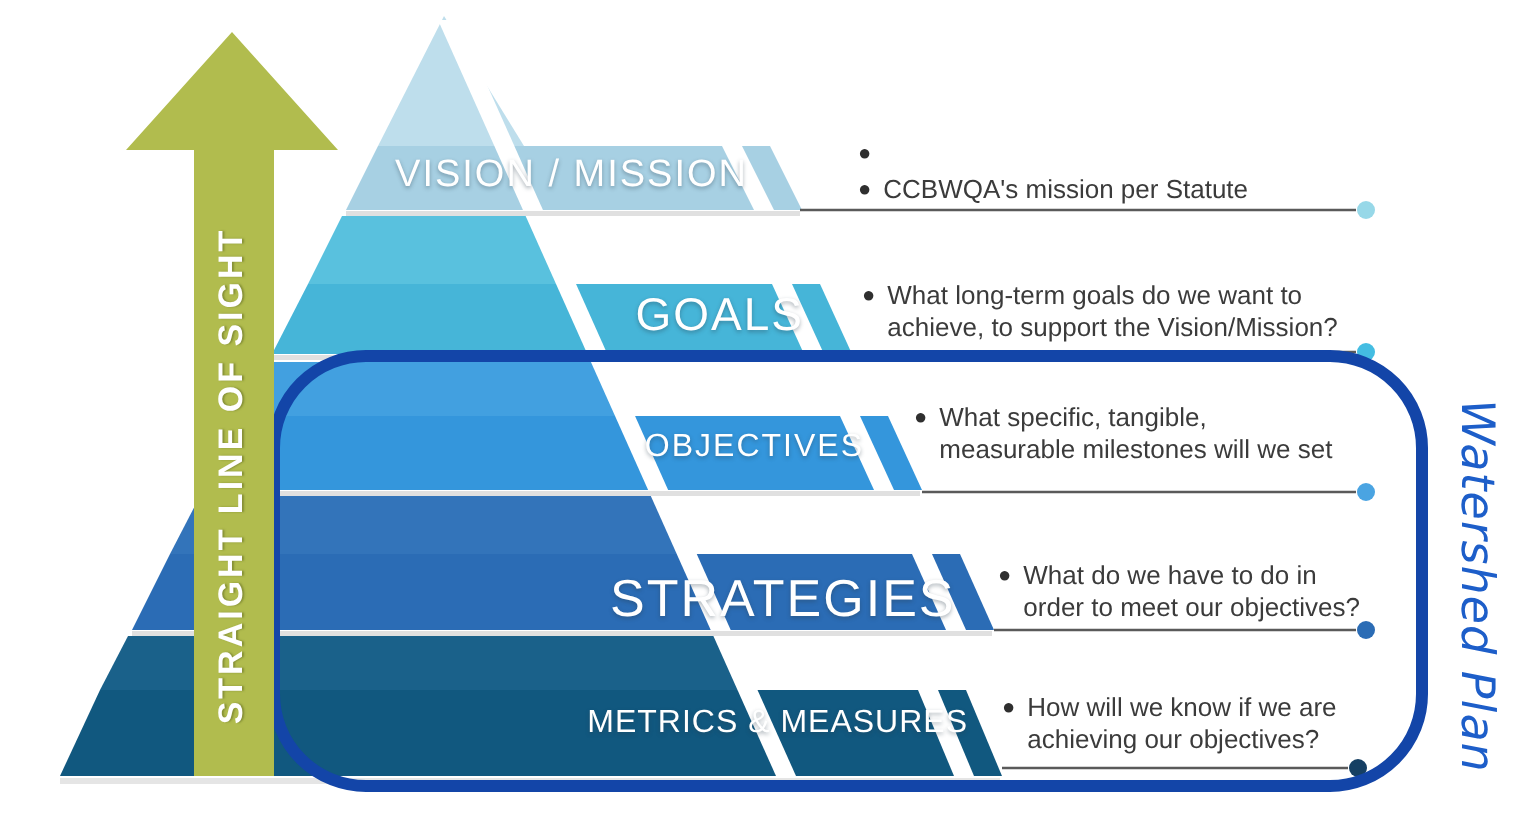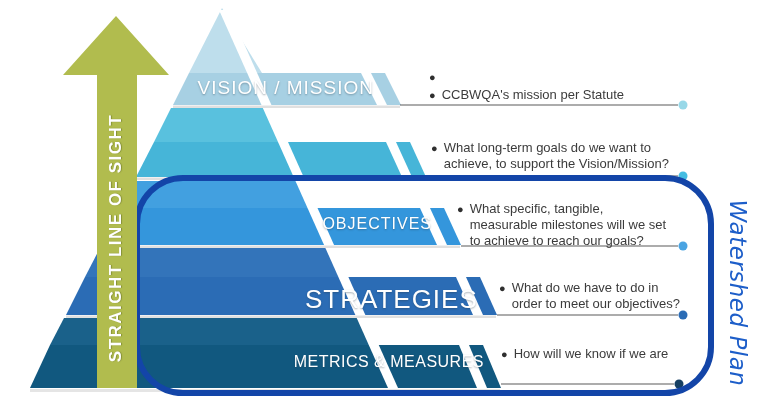--- a/index.html
+++ b/index.html
@@ -101,20 +101,21 @@
     <circle cx="679" cy="384" r="4.5" fill="#153f63"></circle>
 
     <rect x="137" y="178" width="574" height="215" rx="46" fill="none" stroke-width="6" stroke="#1345a8"></rect>
 
     <polygon points="116,16 169,75 137,75 137,388 97,388 97,75 63,75" fill="#b1bc4e"></polygon>
   </svg>
 
   <div class="arrow-label">STRAIGHT LINE OF SIGHT</div>
 
   <div class="band-label label-vision">VISION / MISSION</div>
+  <div class="band-label label-goals">GOALS</div>
   <div class="band-label label-objectives">OBJECTIVES</div>
   <div class="band-label label-strategies">STRATEGIES</div>
   <div class="band-label label-metrics">METRICS &amp; MEASURES</div>
 
   <div class="note note-vision">
     <div class="note-row">
       <span class="bullet">●</span>
     </div>
     <div class="note-row">
       <span class="bullet">●</span>
@@ -131,39 +132,39 @@
       </div>
     </div>
   </div>
 
   <div class="note note-objectives">
     <div class="note-row">
       <span class="bullet">●</span>
       <div class="note-text">
         <span>What specific, tangible,</span>
         <span>measurable milestones will we set</span>
-        <span>to achieve to reach our goals?</span>
       </div>
     </div>
   </div>
 
   <div class="note note-strategies">
     <div class="note-row">
       <span class="bullet">●</span>
       <div class="note-text">
         <span>What do we have to do in</span>
         <span>order to meet our objectives?</span>
       </div>
     </div>
   </div>
 
   <div class="note note-metrics">
     <div class="note-row">
       <span class="bullet">●</span>
       <div class="note-text">
         <span>How will we know if we are</span>
+        <span>achieving our objectives?</span>
       </div>
     </div>
   </div>
 
   <div class="watershed-label">Watershed Plan</div>
 
 </div>
 
 </body></html>

